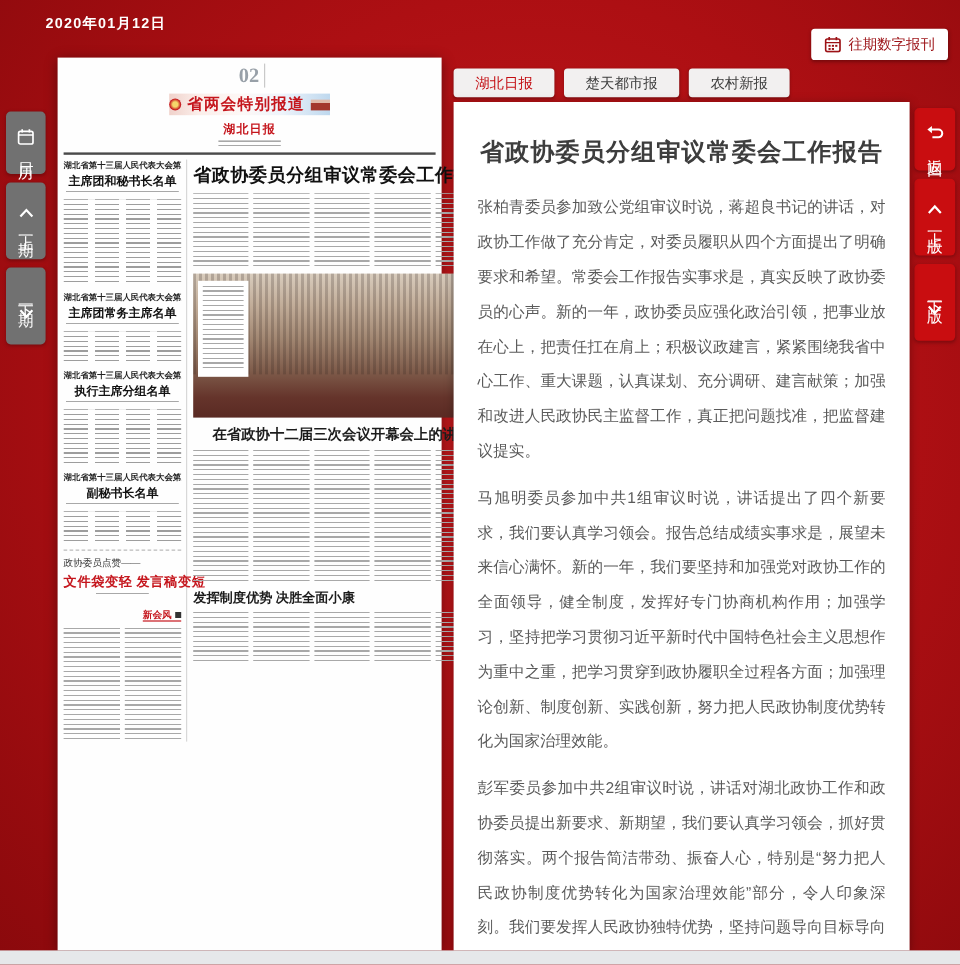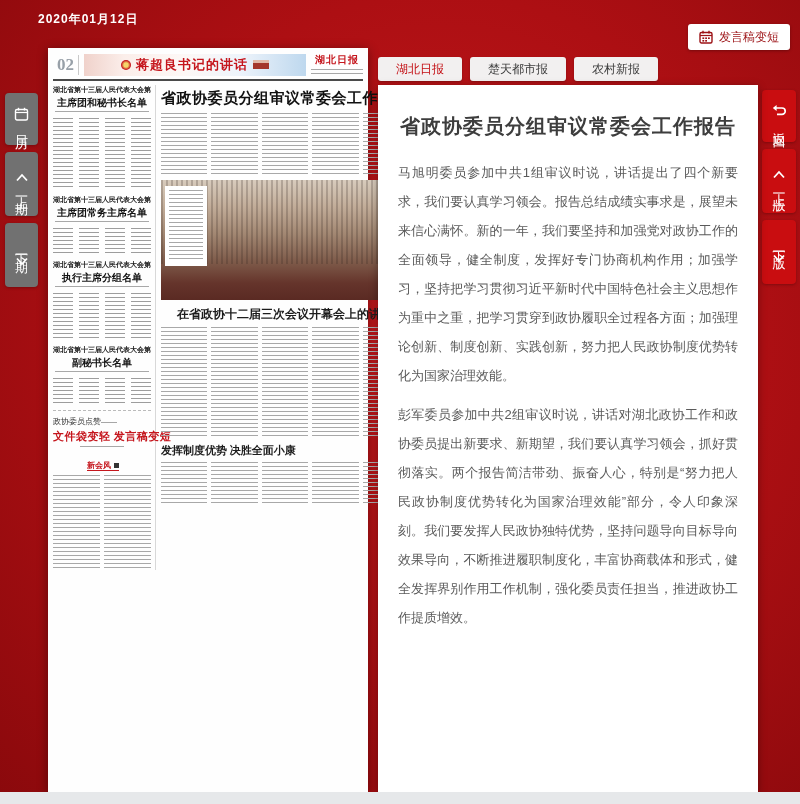--- a/index.html
+++ b/index.html
@@ -28,21 +28,21 @@
   #btn-next-page { top:220px; height:64px; }
 
   .tabs { position:absolute; left:378px; top:57px; display:flex; gap:8px; }
   .tab { height:24px; padding:0 18px; background:#f2f0f0; border-radius:3px; display:flex; align-items:center;
          font-size:12px; color:#3d3d3d; cursor:pointer; box-shadow:0 1px 2px rgba(0,0,0,.25); }
   .tab.active { color:#c30d12; }
 
   
   .thumb { position:absolute; left:48px; top:48px; width:320px; height:744px; background:#fefefe;
            box-shadow:0 2px 10px rgba(0,0,0,.4); padding:5px 5px 0 5px; font-family:"Liberation Serif", serif; }
-  .t-header { display:flex; align-items:center; gap:5px; border-bottom:2px solid #4a4a4a; padding-bottom:3px; }
+  .t-header { display:flex; align-items:center; gap:5px; border-bottom:2px solid #4a4a4a; padding-bottom:3px;flex-direction:column; }
   .t-pagenum { font-size:17px; color:#98a0a8; font-weight:bold; padding:0 4px; border-right:1px solid #c9c9c9; }
   .t-banner { flex:1; height:22px; display:flex; align-items:center; justify-content:center; gap:5px;
               background:linear-gradient(90deg,#f0d2cb 0%,#fbeeea 18%,#fdf8f6 45%,#eef4fb 70%,#bed8ee 100%); }
   .t-banner .emblem { width:10px; height:10px; border-radius:50%; background:radial-gradient(#f5d66a 30%,#c5161d 65%); }
   .t-banner .bn-text { font-size:13px; font-weight:bold; color:#c5161d; letter-spacing:1px; }
   .t-banner .hall { width:16px; height:9px; background:linear-gradient(180deg,#e0b9a8 0 35%,#a3372c 35% 100%); }
   .t-masthead { width:52px; text-align:center; }
   .t-masthead .mh { color:#c5161d; font-weight:bold; font-size:10px; letter-spacing:1px; }
   .t-masthead .micro { height:7px; margin-top:2px; }
 
@@ -74,21 +74,21 @@
 
   .t-headline-speech { font-size:12px; font-weight:bold; color:#1c1c1c; text-align:center; margin:3px 0 4px;
                        white-space:nowrap; overflow:hidden; }
   .t-headline-small { font-size:11px; font-weight:bold; color:#1c1c1c; text-align:left; margin:6px 0 4px;
                       white-space:nowrap; overflow:hidden; }
 
   .praise { border-top:1px dashed #bbb; padding-top:5px; margin-top:4px; }
   .praise .p-eyebrow { font-size:8px; color:#333; }
   .praise .p-title { font-size:11px; font-weight:bold; color:#c5161d; margin:2px 0; letter-spacing:.5px; white-space:nowrap; }
   .praise .p-byline { height:4px; width:44px; margin:2px auto 4px; }
-  .praise .p-tagrow { text-align:center; margin:2px 0 3px 2px; }
+  .praise .p-tagrow { text-align:right; margin:2px 0 3px 2px; }
   .praise .p-tag { font-size:8px; color:#c5161d; font-weight:bold; border-bottom:1px solid #c5161d; }
   .praise .p-tag::after { content:""; display:inline-block; width:5px; height:5px; background:#333; margin-left:3px; }
 
   
   .article { position:absolute; left:378px; top:85px; width:380px; height:707px; background:#fff; padding:20px 20px 10px;
              overflow:hidden; box-shadow:0 2px 8px rgba(0,0,0,.35); }
   .a-title { font-size:20px; font-weight:bold; color:#3d3d3d; text-align:center; letter-spacing:1px; margin:8px 0 18px; }
   .para { font-size:13px; line-height:29px; color:#5a5a5a; text-align:justify; margin-bottom:10px; }
 
   .bottom-strip { position:absolute; left:0; right:0; bottom:0; height:12px; background:#e6e8ea; }
@@ -105,21 +105,21 @@
         <line x1="4" y1="0.8" x2="4" y2="3.5" stroke="#9c1216" stroke-width="1.4"></line>
         <line x1="10" y1="0.8" x2="10" y2="3.5" stroke="#9c1216" stroke-width="1.4"></line>
         <line x1="1" y1="5.5" x2="13" y2="5.5" stroke="#9c1216" stroke-width="1.2"></line>
         <rect x="3.4" y="7.4" width="1.8" height="1.6" fill="#9c1216"></rect>
         <rect x="6.2" y="7.4" width="1.8" height="1.6" fill="#9c1216"></rect>
         <rect x="9" y="7.4" width="1.8" height="1.6" fill="#9c1216"></rect>
         <rect x="3.4" y="10" width="1.8" height="1.6" fill="#9c1216"></rect>
         <rect x="6.2" y="10" width="1.8" height="1.6" fill="#9c1216"></rect>
       </svg>
   </span>
-  <span>发言稿变短</span>
+  <span>往期数字报刊</span>
 </div>
 
 <div class="vbtn gray" id="btn-calendar">
   <span>
     <svg width="15" height="14" viewBox="0 0 14 14">
         <rect x="1" y="2.5" width="12" height="10.5" rx="1.5" fill="none" stroke="#fff" stroke-width="1.4"></rect>
         <line x1="4" y1="0.8" x2="4" y2="3.5" stroke="#fff" stroke-width="1.4"></line>
         <line x1="10" y1="0.8" x2="10" y2="3.5" stroke="#fff" stroke-width="1.4"></line>
         <line x1="1" y1="5.5" x2="13" y2="5.5" stroke="#fff" stroke-width="1.2"></line>
       </svg>
@@ -182,21 +182,21 @@
     <div class="tab">
       <span>农村新报</span>
     </div>
   </div>
 
 <div class="thumb">
   <div class="t-header">
     <div class="t-pagenum">02</div>
     <div class="t-banner">
       <span class="emblem"></span>
-      <span class="bn-text">蒋超良书记的讲话</span>
+      <span class="bn-text">省两会特别报道</span>
       <span class="hall"></span>
     </div>
     <div class="t-masthead">
       <div class="mh">湖北日报</div>
       <div class="micro"></div>
     </div>
   </div>
 
   <div class="t-body">
     <div class="t-left">
@@ -278,20 +278,21 @@
       </div>
     </div>
   </div>
 </div>
 
 <div class="article">
   <div class="a-title">省政协委员分组审议常委会工作报告</div>
   <div>
 
 
+      <p class="para">张柏青委员参加致公党组审议时说，蒋超良书记的讲话，对政协工作做了充分肯定，对委员履职从四个方面提出了明确要求和希望。常委会工作报告实事求是，真实反映了政协委员的心声。新的一年，政协委员应强化政治引领，把事业放在心上，把责任扛在肩上；积极议政建言，紧紧围绕我省中心工作、重大课题，认真谋划、充分调研、建言献策；加强和改进人民政协民主监督工作，真正把问题找准，把监督建议提实。</p>
 
       <p class="para">马旭明委员参加中共1组审议时说，讲话提出了四个新要求，我们要认真学习领会。报告总结成绩实事求是，展望未来信心满怀。新的一年，我们要坚持和加强党对政协工作的全面领导，健全制度，发挥好专门协商机构作用；加强学习，坚持把学习贯彻习近平新时代中国特色社会主义思想作为重中之重，把学习贯穿到政协履职全过程各方面；加强理论创新、制度创新、实践创新，努力把人民政协制度优势转化为国家治理效能。</p>
 
       <p class="para">彭军委员参加中共2组审议时说，讲话对湖北政协工作和政协委员提出新要求、新期望，我们要认真学习领会，抓好贯彻落实。两个报告简洁带劲、振奋人心，特别是“努力把人民政协制度优势转化为国家治理效能”部分，令人印象深刻。我们要发挥人民政协独特优势，坚持问题导向目标导向效果导向，不断推进履职制度化，丰富协商载体和形式，健全发挥界别作用工作机制，强化委员责任担当，推进政协工作提质增效。</p>
 
     </div>
 </div>
 
 <div class="bottom-strip"></div>
 

